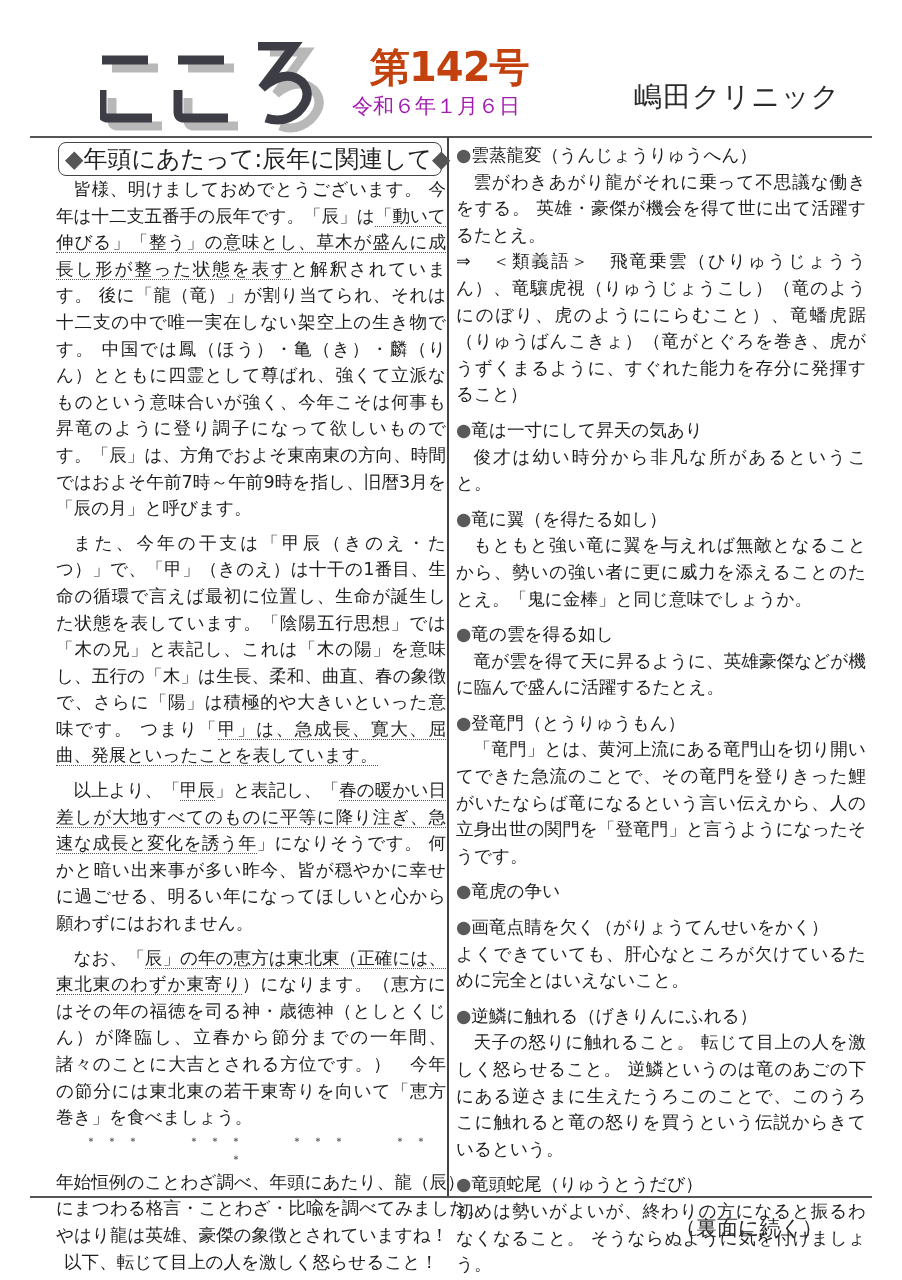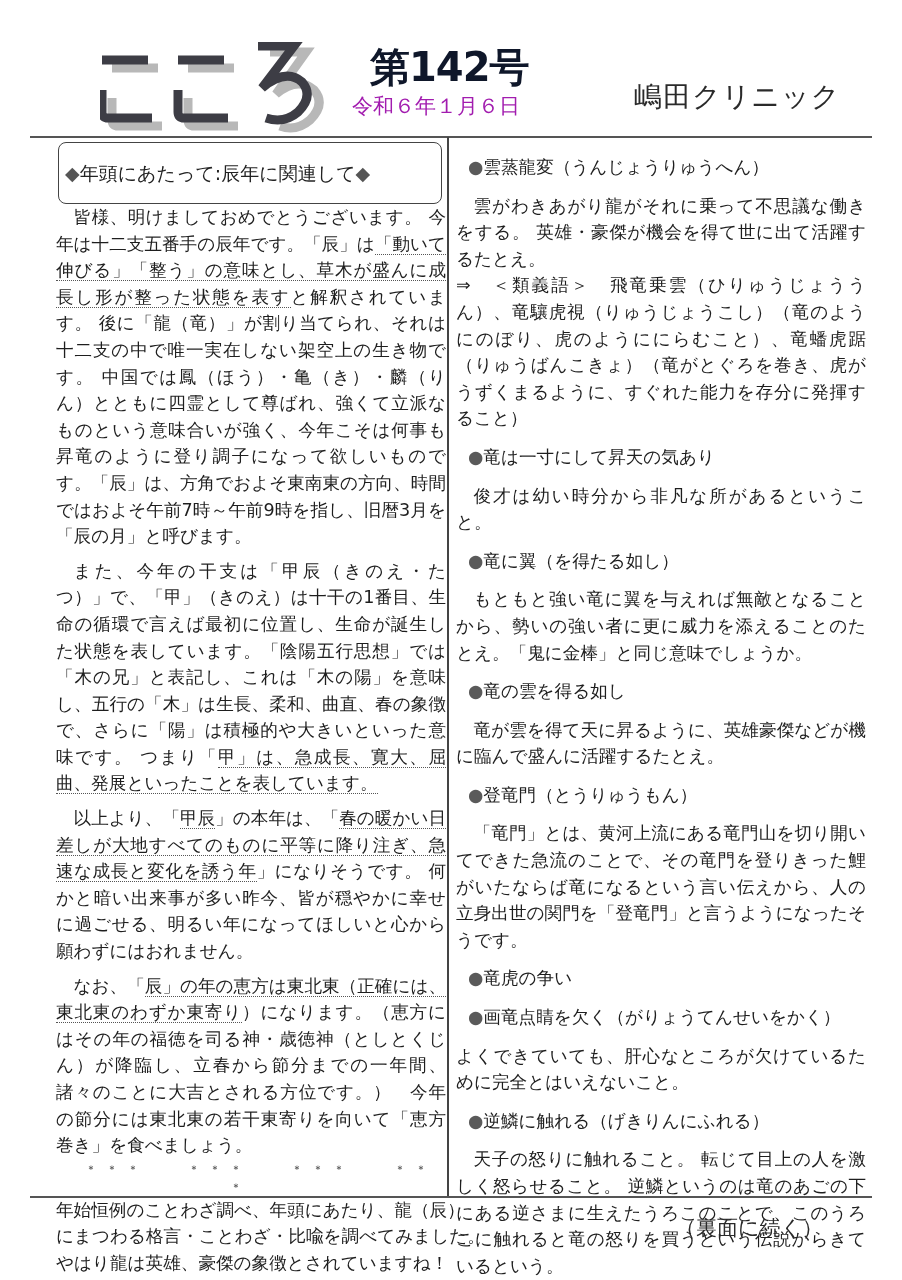--- a/index.html
+++ b/index.html
@@ -4,21 +4,21 @@
 <style>
   html, body { margin: 0; padding: 0; background: #ffffff; }
   body {
     width: 902px; height: 1280px; position: relative; overflow: hidden;
     font-family: "DejaVu Sans", "Liberation Sans", sans-serif;
     color: #1e1e1e;
   }
   .logo { position: absolute; left: 100px; top: 42px; width: 250px; height: 92px; }
   .issue-no {
     position: absolute; left: 370px; top: 40px;
-    font-size: 40px; font-weight: bold; letter-spacing: -1px; color: #0f172a;
+    font-size: 40px; font-weight: bold; letter-spacing: -1px; color: #c2410c;
     font-family: "DejaVu Sans", sans-serif;
   }
   .issue-date {
     position: absolute; left: 352px; top: 92px;
     font-size: 21px; color: #a21caf;
     font-family: "DejaVu Serif", "Liberation Serif", serif;
   }
   .clinic {
     position: absolute; left: 634px; top: 78px;
     font-size: 28px; color: #2a2a2a; letter-spacing: 1px;
@@ -26,34 +26,34 @@
   }
   .rule-top { position: absolute; left: 30px; top: 136px; width: 842px; height: 2px; background: #555; }
   .rule-bottom { position: absolute; left: 30px; top: 1196px; width: 842px; height: 2px; background: #555; }
   .col-divider { position: absolute; left: 447px; top: 137px; width: 2px; height: 1060px; background: #444; }
 
   .col-left { position: absolute; left: 56px; top: 142px; width: 390px; }
   .col-right { position: absolute; left: 456px; top: 142px; width: 410px; }
 
   .heading-box {
     border: 1.5px solid #444; border-radius: 8px;
-    padding: 15px 6px; margin-left: 2px; width: 370px;
-    font-size: 19px; white-space: nowrap; color: #222; line-height: 30px;
+    padding: 1px 6px; margin-left: 2px; width: 370px;
+    font-size: 24px; white-space: nowrap; color: #222; line-height: 30px;
   }
   .diamond { color: #555; }
   .para { font-size: 17.6px; line-height: 26.6px; margin: 0; text-align: justify; }
   .para-gap { margin-top: 8px; }
   .indent { text-indent: 1em; }
   .stars { text-align: center; font-size: 11px; letter-spacing: 10px; color: #444; line-height: 18px; margin-top: 2px; }
   .stars span { margin: 0 20px; }
   .center { text-align: center; }
   .u { border-bottom: 1.5px dotted #555; }
 
   .entry { margin-bottom: 9px; }
-  .entry-title { font-size: 17.6px; line-height: 26.6px; margin: 12px; white-space: nowrap; }
+  .entry-title { font-size: 17.6px; line-height: 26.6px; margin: 0; white-space: nowrap; }
   .bullet { color: #5a5a5a; }
   .entry-body { font-size: 17.6px; line-height: 26.6px; margin: 0; text-align: justify; }
 
   .continued {
     position: absolute; left: 675px; top: 1214px; font-size: 21px; color: #2a2a2a;
     font-family: "DejaVu Serif", "Liberation Serif", serif;
   }
 </style>
 </head>
 <body>
@@ -85,21 +85,21 @@
 <div class="rule-top"></div>
 <div class="col-divider"></div>
 <div class="rule-bottom"></div>
 
 <div class="col-left">
   <div class="heading-box">
     <span class="diamond">◆</span><span>年頭にあたって:辰年に関連して</span><span class="diamond">◆</span>
   </div>
   <p class="para indent"><span>皆様、明けましておめでとうございます。 今年は十二支五番手の辰年です。「辰」は</span><span class="u">「動いて伸びる」「整う」の意味とし、草木が盛んに成長し形が整った状態を表す</span><span>と解釈されています。 後に「龍（竜）」が割り当てられ、それは十二支の中で唯一実在しない架空上の生き物です。 中国では鳳（ほう）・亀（き）・麟（りん）とともに四霊として尊ばれ、強くて立派なものという意味合いが強く、今年こそは何事も昇竜のように登り調子になって欲しいものです。「辰」は、方角でおよそ東南東の方向、時間ではおよそ午前7時～午前9時を指し、旧暦3月を「辰の月」と呼びます。</span></p>
   <p class="para indent para-gap"><span>また、今年の干支は「甲辰（きのえ・たつ）」で、「甲」（きのえ）は十干の1番目、生命の循環で言えば最初に位置し、生命が誕生した状態を表しています。「陰陽五行思想」では「木の兄」と表記し、これは「木の陽」を意味し、五行の「木」は生長、柔和、曲直、春の象徴で、さらに「陽」は積極的や大きいといった意味です。 つまり「</span><span class="u">甲」は、急成長、寛大、屈曲、発展といったことを表しています。</span></p>
-  <p class="para indent para-gap"><span>以上より、「</span><span class="u">甲辰</span><span>」の本年は、「</span><span class="u">春の暖かい日差しが大地すべてのものに平等に降り注ぎ、急速な成長と変化を誘う年</span><span>」になりそうです。 何かと暗い出来事が多い昨今、皆が穏やかに幸せに過ごせる、明るい年になってほしいと心から願わずにはおれません。</span></p>
+  <p class="para indent para-gap"><span>以上より、「</span><span class="u">甲辰</span><span>」と表記し、「</span><span class="u">春の暖かい日差しが大地すべてのものに平等に降り注ぎ、急速な成長と変化を誘う年</span><span>」になりそうです。 何かと暗い出来事が多い昨今、皆が穏やかに幸せに過ごせる、明るい年になってほしいと心から願わずにはおれません。</span></p>
   <p class="para indent para-gap"><span>なお、「</span><span class="u">辰」の年の恵方は東北東（正確には、東北東のわずか東寄り</span><span>）になります。（恵方にはその年の福徳を司る神・歳徳神（としとくじん）が降臨し、立春から節分までの一年間、諸々のことに大吉とされる方位です。）　今年の節分には東北東の若干東寄りを向いて「恵方巻き」を食べましょう。</span></p>
   <div class="stars">
     <span>＊＊＊</span><span>＊＊＊</span><span>＊＊＊</span><span>＊＊＊</span>
   </div>
   <p class="para center" style="white-space:nowrap;">年始恒例のことわざ調べ、年頭にあたり、龍（辰）</p>
   <p class="para center" style="white-space:nowrap;">にまつわる格言・ことわざ・比喩を調べてみました。</p>
   <p class="para center" style="white-space:nowrap;">やはり龍は英雄、豪傑の象徴とされていますね！</p>
   <p class="para center" style="white-space:nowrap;">以下、転じて目上の人を激しく怒らせること！</p>
 </div>
 

